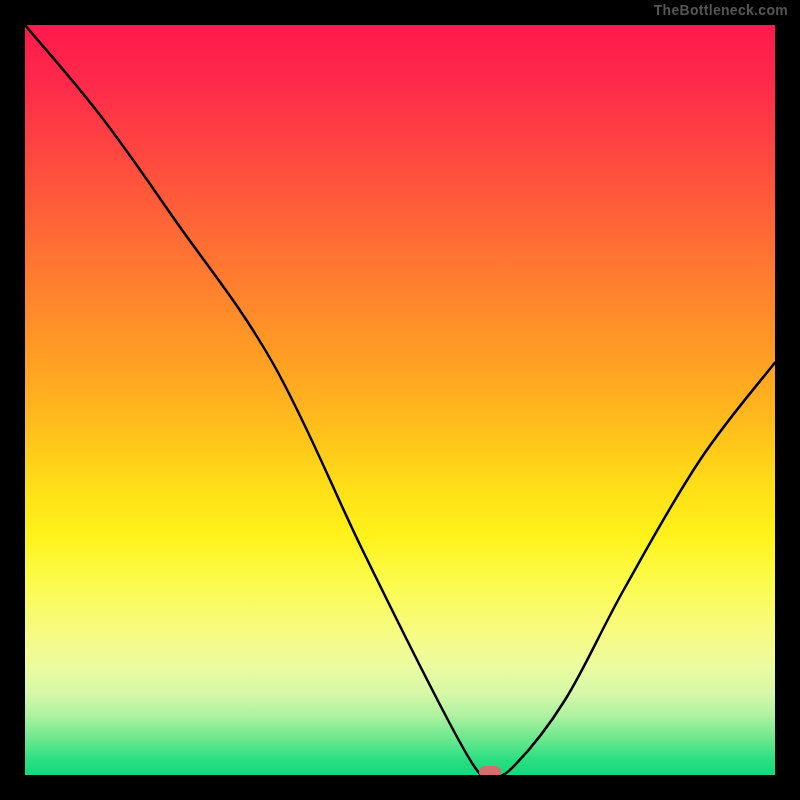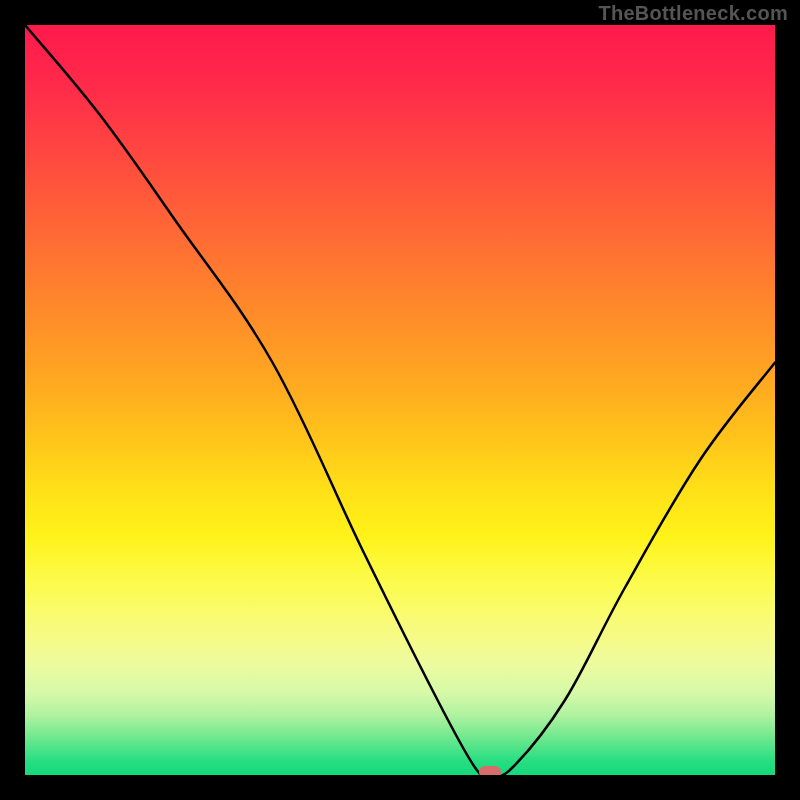--- a/index.html
+++ b/index.html
@@ -15,21 +15,21 @@
     position: relative;
     width: 800px;
     height: 800px;
     background: #000;
   }
   .watermark {
     position: absolute;
     top: 2px;
     right: 12px;
     color: #555;
-    font-size: 20px;
+    font-size: 14px;
     font-weight: 600;
     letter-spacing: 0.3px;
     z-index: 30;
     user-select: none;
   }
   .plot-area {
     position: absolute;
     left: 25px;
     top: 25px;
     width: 750px;

